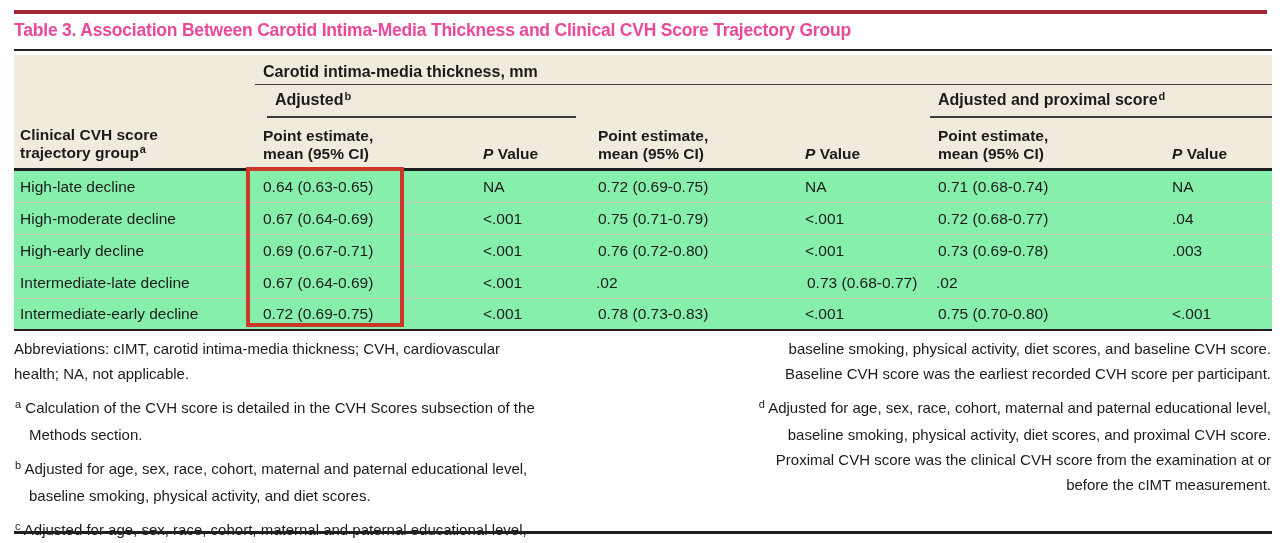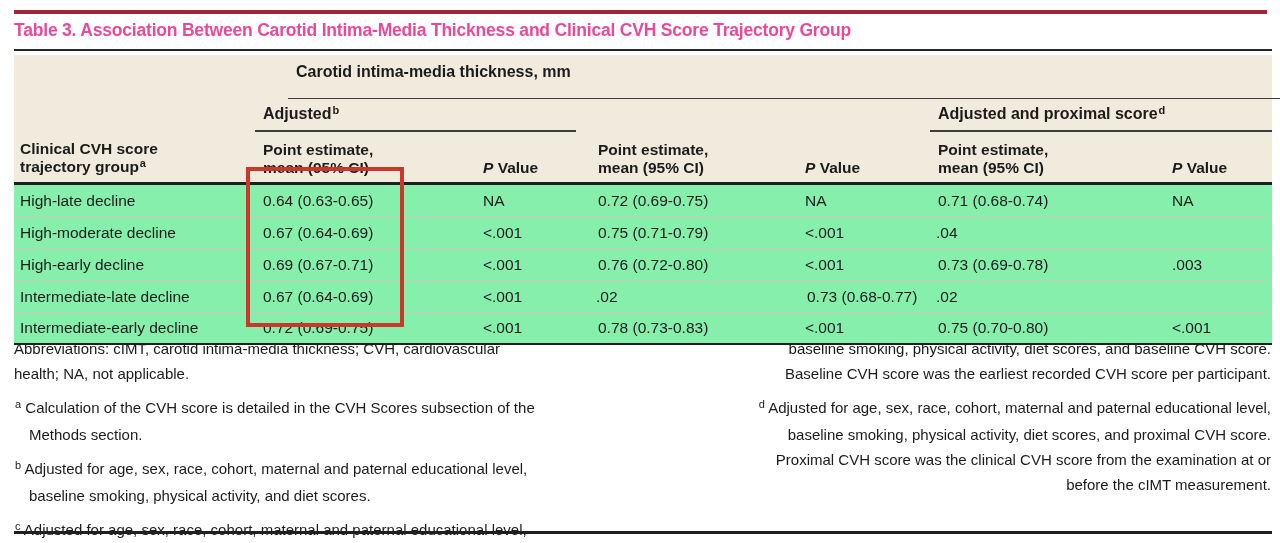--- a/index.html
+++ b/index.html
@@ -12,31 +12,31 @@
   .title {
     position:absolute; left:14px; top:20px; width:1258px;
     font-size:17.5px; font-weight:bold; letter-spacing:-0.2px; color:#ec4899;
   }
   .title-rule { position:absolute; left:14px; top:49px; width:1258px; height:2px; background:#262626; }
 
   .tablewrap { position:absolute; left:14px; top:55px; width:1258px; }
   .grid { display:grid; grid-template-columns:241px 222px 113px 209px 131px 236px 106px; }
   .thead { background:#f0ebdc; border-bottom:3px solid #1f1f1f; }
 
-  .rowA { height:44px;gap:33px; }
+  .rowA { height:30px; }
   .spanner {
     grid-column:2 / 8; border-bottom:1.5px solid #3c3c3c;
     padding:8px 0 0 8px; font-weight:bold; font-size:16px;
   }
   .rowB { height:33px; }
   .group {
     padding:6px 0 0 8px; font-weight:bold; font-size:16px;
     border-bottom:2px solid #3c3c3c; margin-right:14px;
   }
-  .group.g1 { grid-column:2 / span 2; }
+  .group.g1 { grid-column:2 / span 2;margin-left:12px; }
   .group.g2 { grid-column:4 / span 2; }
   .group.g3 { grid-column:6 / span 2; margin-right:0; }
 
   .rowC { height:50px; align-items:end; }
   .rowC > div {
     padding:0 0 5px 8px; font-weight:bold; font-size:15.5px;
     line-height:18px; white-space:pre-line;
   }
   .rowC > div.c1 { padding-left:6px; }
   .rowC > div.pcol { padding-left:6px; }
@@ -106,20 +106,21 @@
       <div class="pcol">NA</div>
       <div>0.71 (0.68-0.74)</div>
       <div class="pcol">NA</div>
     </div>
     <div class="grid brow">
       <div class="c1">High-moderate decline</div>
       <div>0.67 (0.64-0.69)</div>
       <div class="pcol">&lt;.001</div>
       <div>0.75 (0.71-0.79)</div>
       <div class="pcol">&lt;.001</div>
+      <div>0.72 (0.68-0.77)</div>
       <div class="pcol">.04</div>
     </div>
     <div class="grid brow">
       <div class="c1">High-early decline</div>
       <div>0.69 (0.67-0.71)</div>
       <div class="pcol">&lt;.001</div>
       <div>0.76 (0.72-0.80)</div>
       <div class="pcol">&lt;.001</div>
       <div>0.73 (0.69-0.78)</div>
       <div class="pcol">.003</div>

